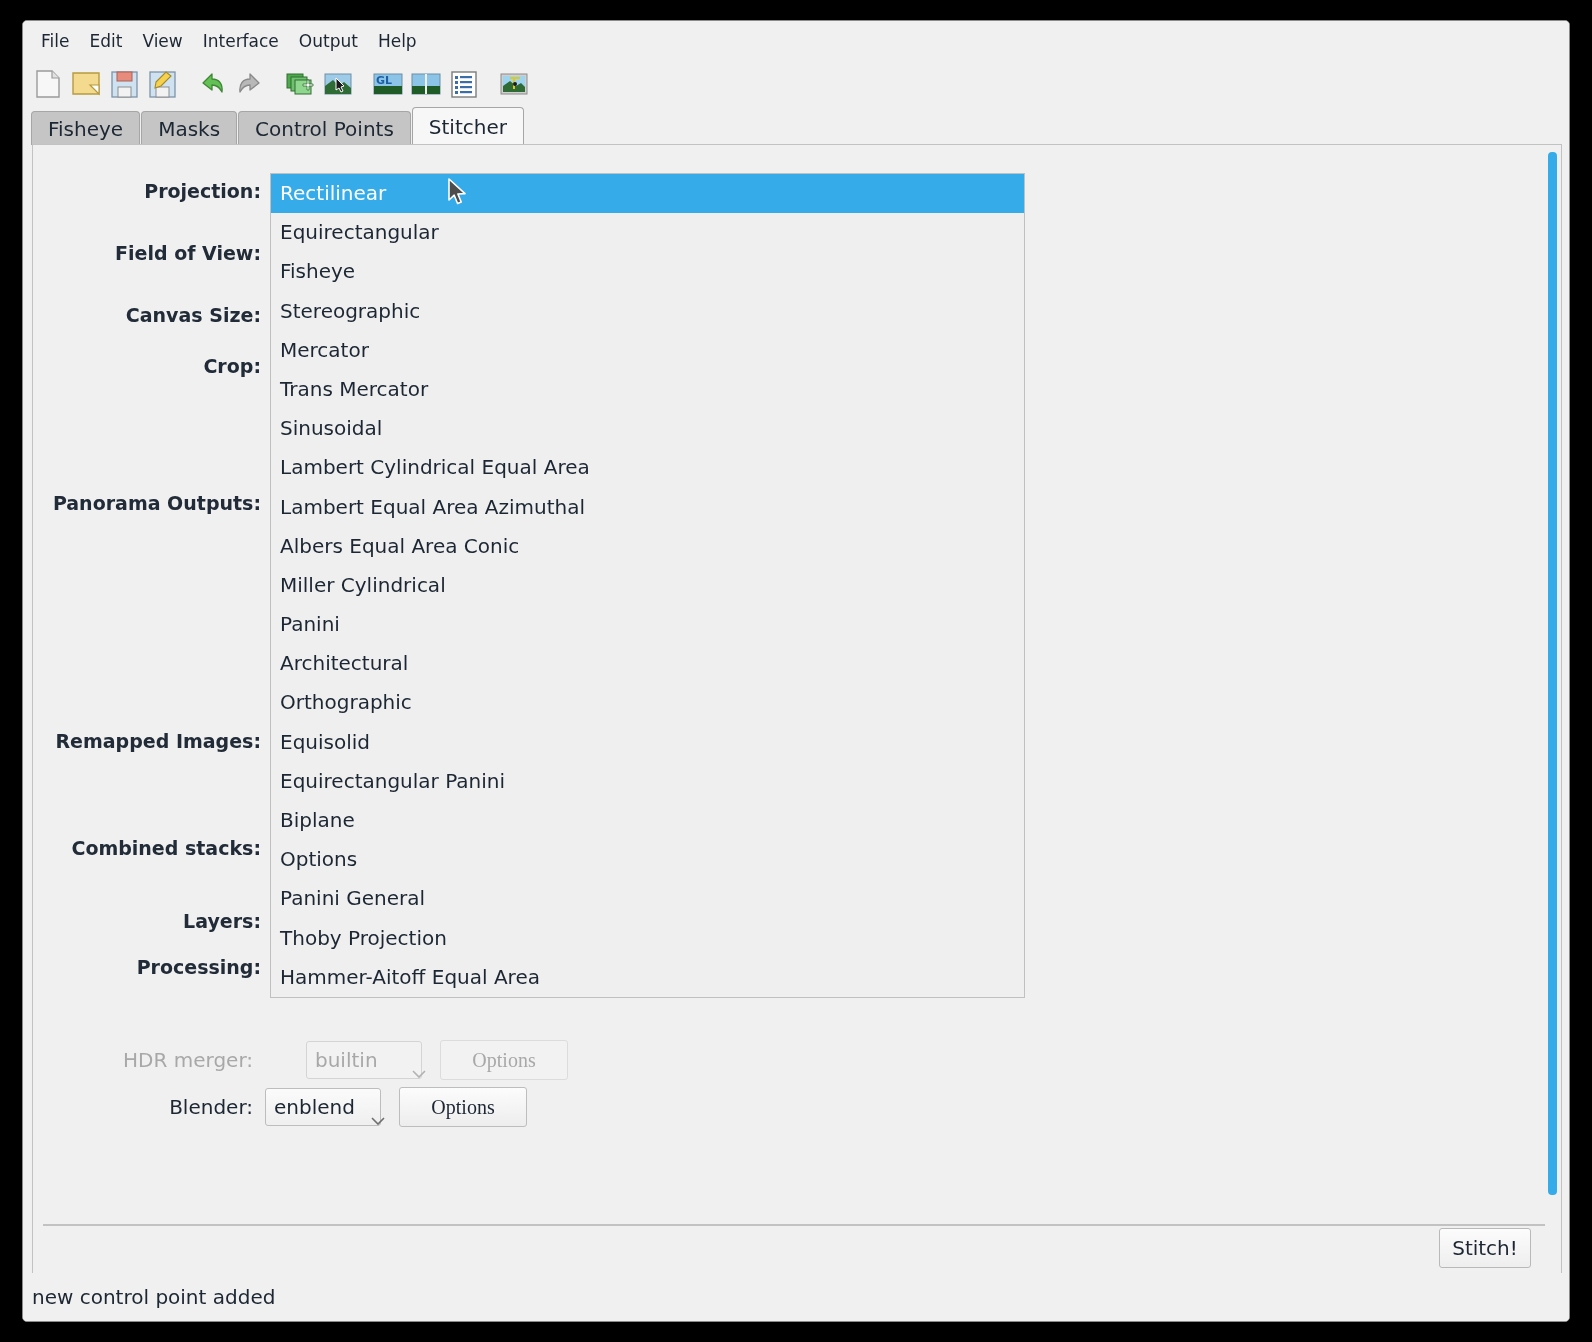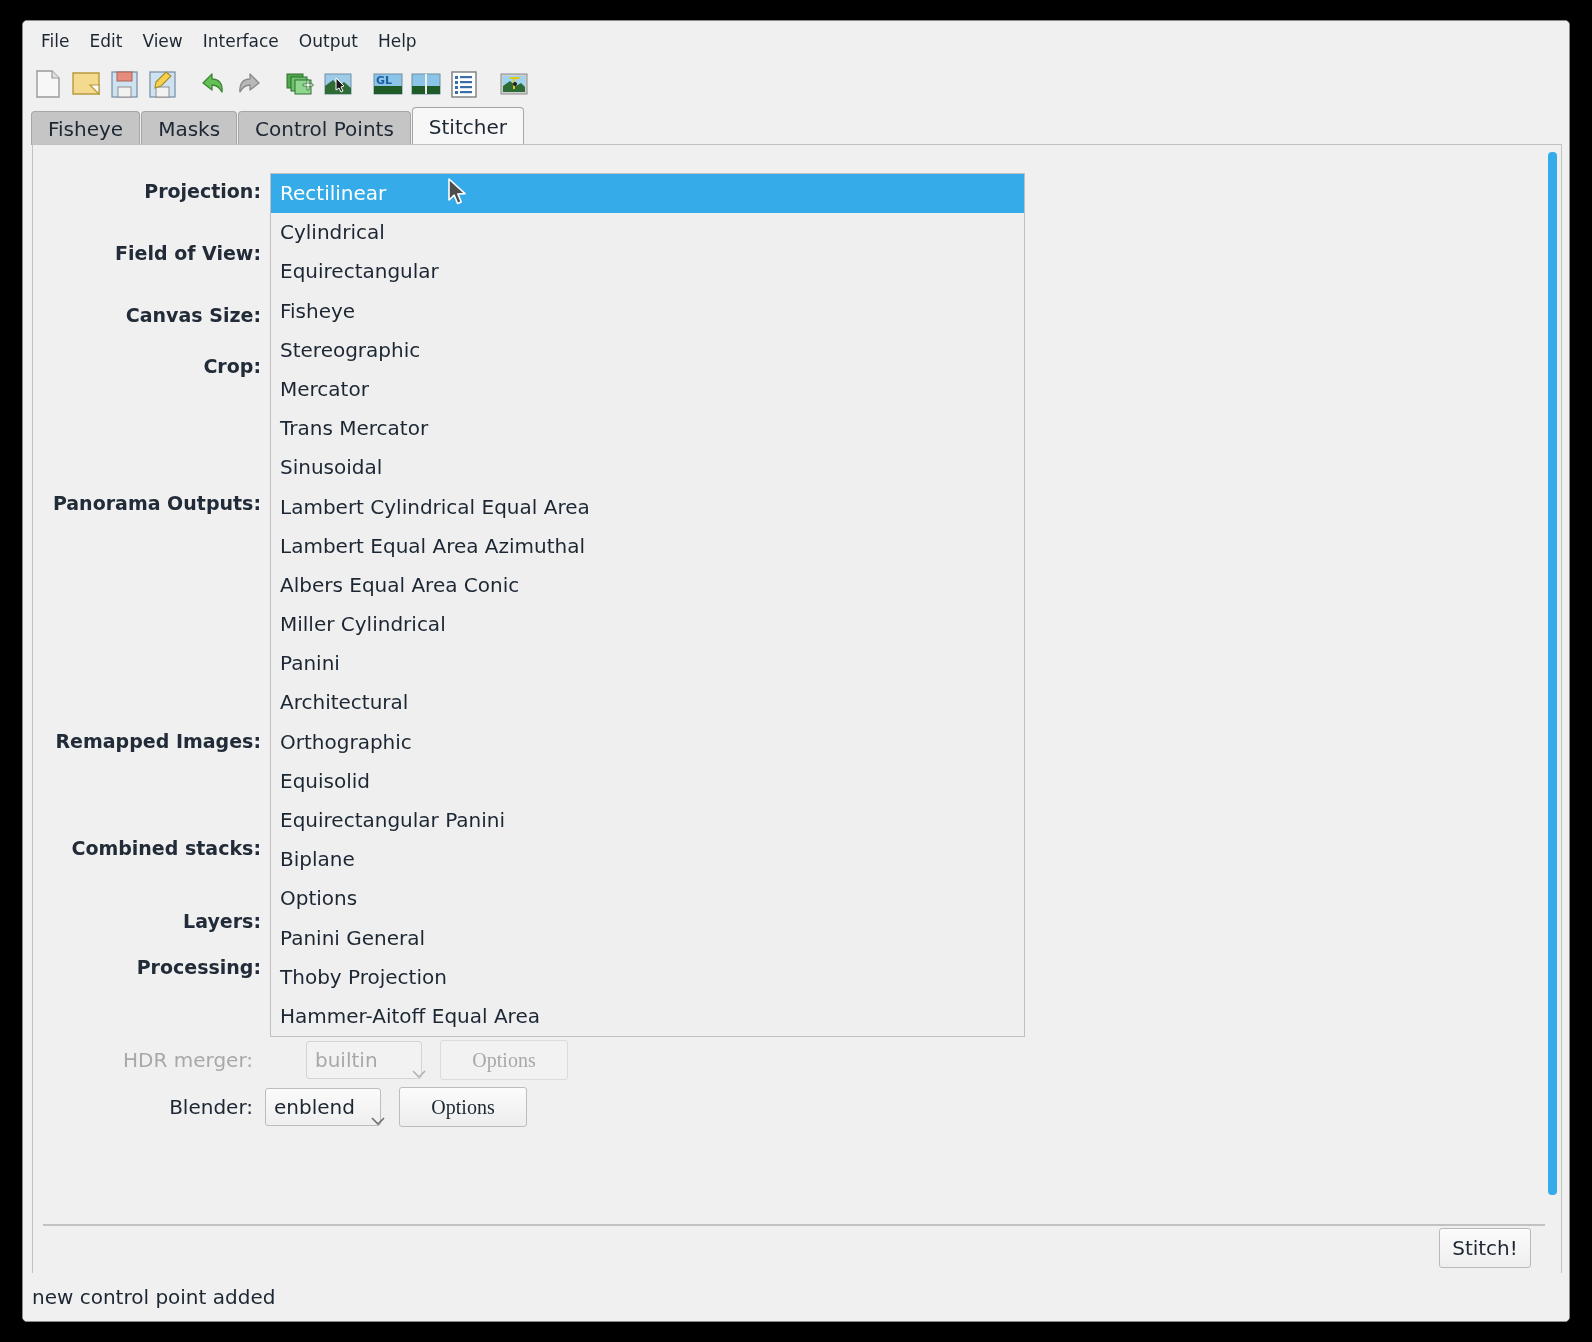--- a/index.html
+++ b/index.html
@@ -382,21 +382,20 @@
       <div class="field-label" style="top:210px">Crop:</div>
       <div class="field-label" style="top:347px">Panorama Outputs:</div>
       <div class="field-label" style="top:585px">Remapped Images:</div>
       <div class="field-label" style="top:692px">Combined stacks:</div>
       <div class="field-label" style="top:765px">Layers:</div>
       <div class="field-label" style="top:811px">Processing:</div>
     </div>
 
     <div id="dropdown">
       <div class="dd-item selected">Rectilinear</div>
-      <div class="dd-item">Cylindrical</div>
       <div class="dd-item">Equirectangular</div>
       <div class="dd-item">Fisheye</div>
       <div class="dd-item">Stereographic</div>
       <div class="dd-item">Mercator</div>
       <div class="dd-item">Trans Mercator</div>
       <div class="dd-item">Sinusoidal</div>
       <div class="dd-item">Lambert Cylindrical Equal Area</div>
       <div class="dd-item">Lambert Equal Area Azimuthal</div>
       <div class="dd-item">Albers Equal Area Conic</div>
       <div class="dd-item">Miller Cylindrical</div>

